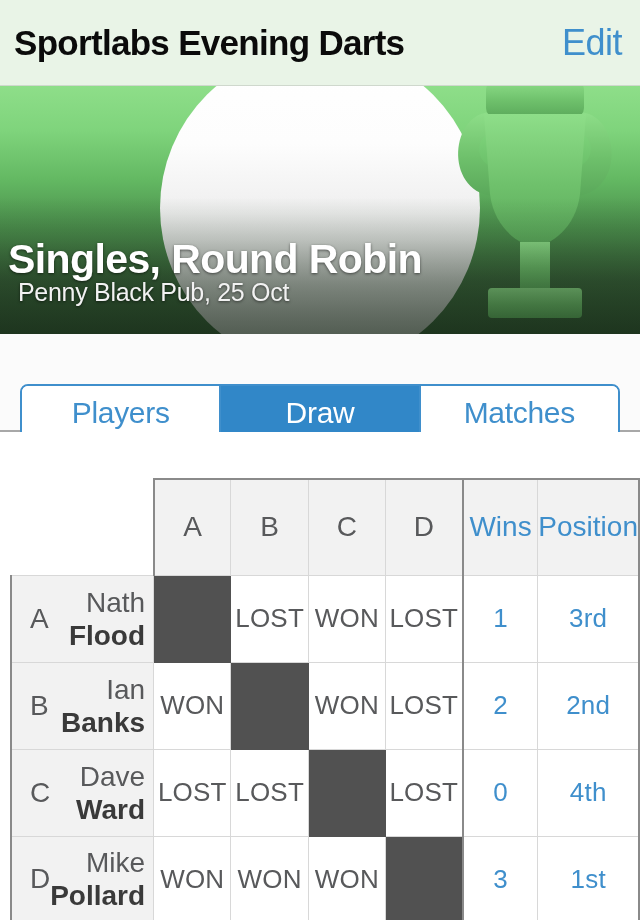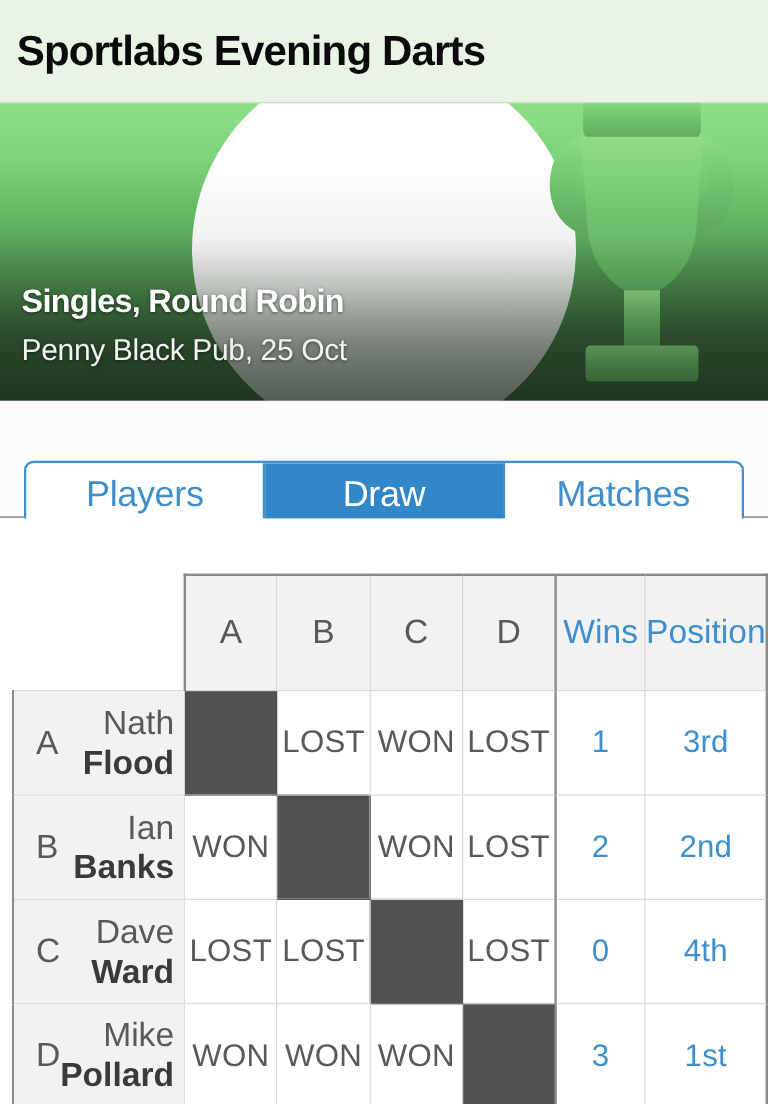--- a/index.html
+++ b/index.html
@@ -100,22 +100,22 @@
     width: 640px; height: 248px;
     background: linear-gradient(to bottom,
         rgba(0,0,0,0) 45%,
         rgba(30,55,30,0.18) 62%,
         rgba(25,45,25,0.42) 80%,
         rgba(20,38,20,0.58) 100%);
     pointer-events: none;
   }
   .hero-title {
     position: absolute;
-    left: 18px; top: 150px;
-    font-size: 27px;
+    left: 8px; top: 150px;
+    font-size: 41px;
     font-weight: bold;
     color: #ffffff;
     letter-spacing: -0.6px;
     text-shadow: 0 1px 3px rgba(0,0,0,0.55);
   }
   .hero-sub {
     position: absolute;
     left: 18px; top: 192px;
     font-size: 25px;
     color: #f2f2f2;
@@ -273,20 +273,21 @@
   tr.last-row .rcell { border-bottom: 2px solid #8a8a8a; }
   tr.last-row .rcell.diag { border-bottom: 2px solid #515151; }
 </style>
 </head>
 <body>
 
 <div id="app">
 
   <div class="navbar">
     <div class="nav-title">Sportlabs Evening Darts</div>
+    <div class="nav-edit">Edit</div>
   </div>
 
   <div class="hero">
     <div class="hero-circle"></div>
 
     <span class="hero-trophy">
       <svg class="hero-trophy" viewBox="0 0 210 260" xmlns="http://www.w3.org/2000/svg">
         <defs>
           <linearGradient id="tg" x1="0" y1="0" x2="0" y2="1">
             <stop offset="0%" stop-color="#8ede89"></stop>

